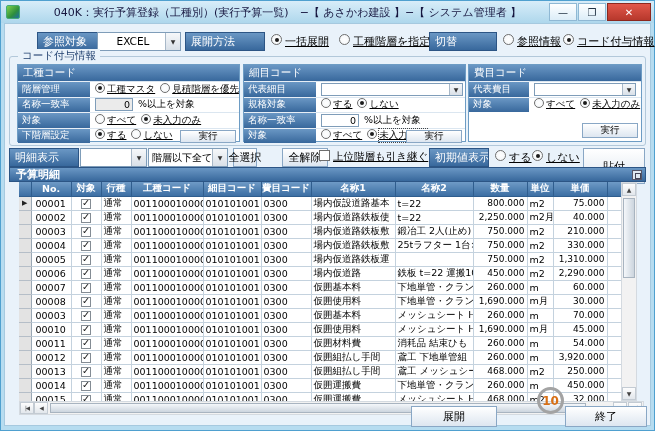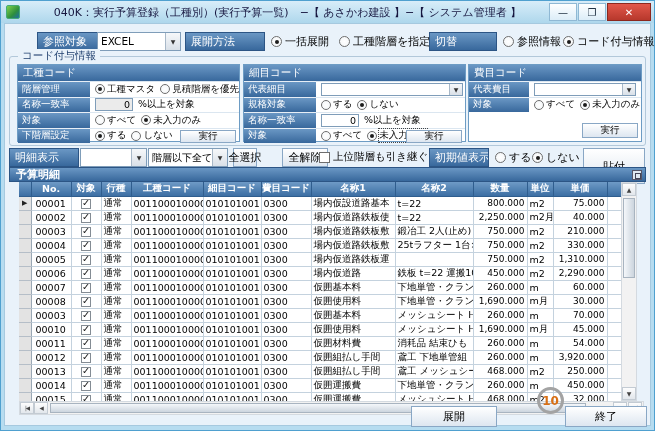--- a/index.html
+++ b/index.html
@@ -7,23 +7,23 @@
   .window{position:relative;width:655px;height:431px;background:#b6dcf0;border:1px solid #4fa0cf;}
   .titlebar{position:absolute;left:0;top:0;right:0;height:22px;background:linear-gradient(#d8edf9,#aed7ec);}
   .apptitle{position:absolute;left:30px;right:110px;top:0;height:22px;display:flex;align-items:center;justify-content:center;font-size:11px;color:#16163f;white-space:nowrap;overflow:hidden;}
   .appicon{position:absolute;left:5px;top:4px;width:14px;height:14px;background:linear-gradient(135deg,#7fd24d,#2e8f3c 60%,#1d6ea8);border-radius:2px;border:1px solid #4a7;}
   .winbtns{position:absolute;right:3px;top:2px;display:flex;gap:1px;}
   .winbtn{width:28px;height:18px;display:flex;align-items:center;justify-content:center;font-size:10px;color:#234;background:linear-gradient(#feffff,#dcedf8);border:1px solid #8fb8d4;}
   .winbtn.close{width:44px;background:linear-gradient(#e2574a,#b7382c);color:#fff;border-color:#8c271e;font-weight:bold;}
   .content{position:absolute;left:3px;right:3px;top:22px;bottom:4px;background:#e9f2fa;border:1px solid #a6c9df;}
   .lbl{position:absolute;height:19px;background:linear-gradient(#6a97c4,#38689c);color:#fff;font-size:11px;display:flex;align-items:center;padding-left:5px;white-space:nowrap;overflow:hidden;border:1px solid #2c5585;}
   .combo{position:absolute;height:19px;background:#fff;border:1px solid #7f9db9;display:flex;align-items:stretch;}
-  .combo .val{flex:1;font-size:10.5px;padding:2px 0 0 3px;white-space:nowrap;overflow:hidden;color:#000;}
+  .combo .val{flex:1;font-size:10.5px;padding:2px 0 0 3px;white-space:nowrap;overflow:hidden;color:#000;text-align:center;}
   .combo .arr{width:15px;background:linear-gradient(#f6f8fa,#d9e0e8);border-left:1px solid #a8b8c8;display:flex;align-items:center;justify-content:center;font-size:6px;color:#333;}
-  .radio{display:inline-flex;align-items:center;gap:3px;font-size:11px;white-space:nowrap;color:#000;}
+  .radio{display:inline-flex;gap:3px;font-size:11px;white-space:nowrap;color:#000;text-decoration:underline;}
   .abs{position:absolute;}
   .rb{width:11px;height:11px;min-width:11px;border-radius:50%;border:1px solid #6e6e6e;background:radial-gradient(#fff,#f2f5f7);position:relative;display:inline-block;}
   .rb.sel::after{content:"";position:absolute;left:2.5px;top:2.5px;width:4px;height:4px;border-radius:50%;background:#1c1c1c;}
   .rl{font-style:normal;}
   .rl.focus{outline:1px dotted #444;}
   .cbx{width:11px;height:11px;min-width:11px;border:1px solid #6e6e6e;background:#fff;position:relative;display:inline-block;}
   .btn{position:absolute;background:linear-gradient(#ffffff,#dde6f0);border:1px solid #89a7c5;font-size:11px;display:flex;align-items:center;justify-content:center;color:#000;white-space:nowrap;}
   .groupbox{position:absolute;border:1px solid #b2c8da;border-radius:3px;}
   .grouplabel{position:absolute;top:-8px;left:8px;background:#e9f2fa;font-size:10.5px;color:#1f3f6e;padding:0 4px;white-space:nowrap;}
   .panel{position:absolute;background:#fff;border:1px solid #6d9cc4;display:grid;grid-template-rows:16px repeat(4,15.5px);}

